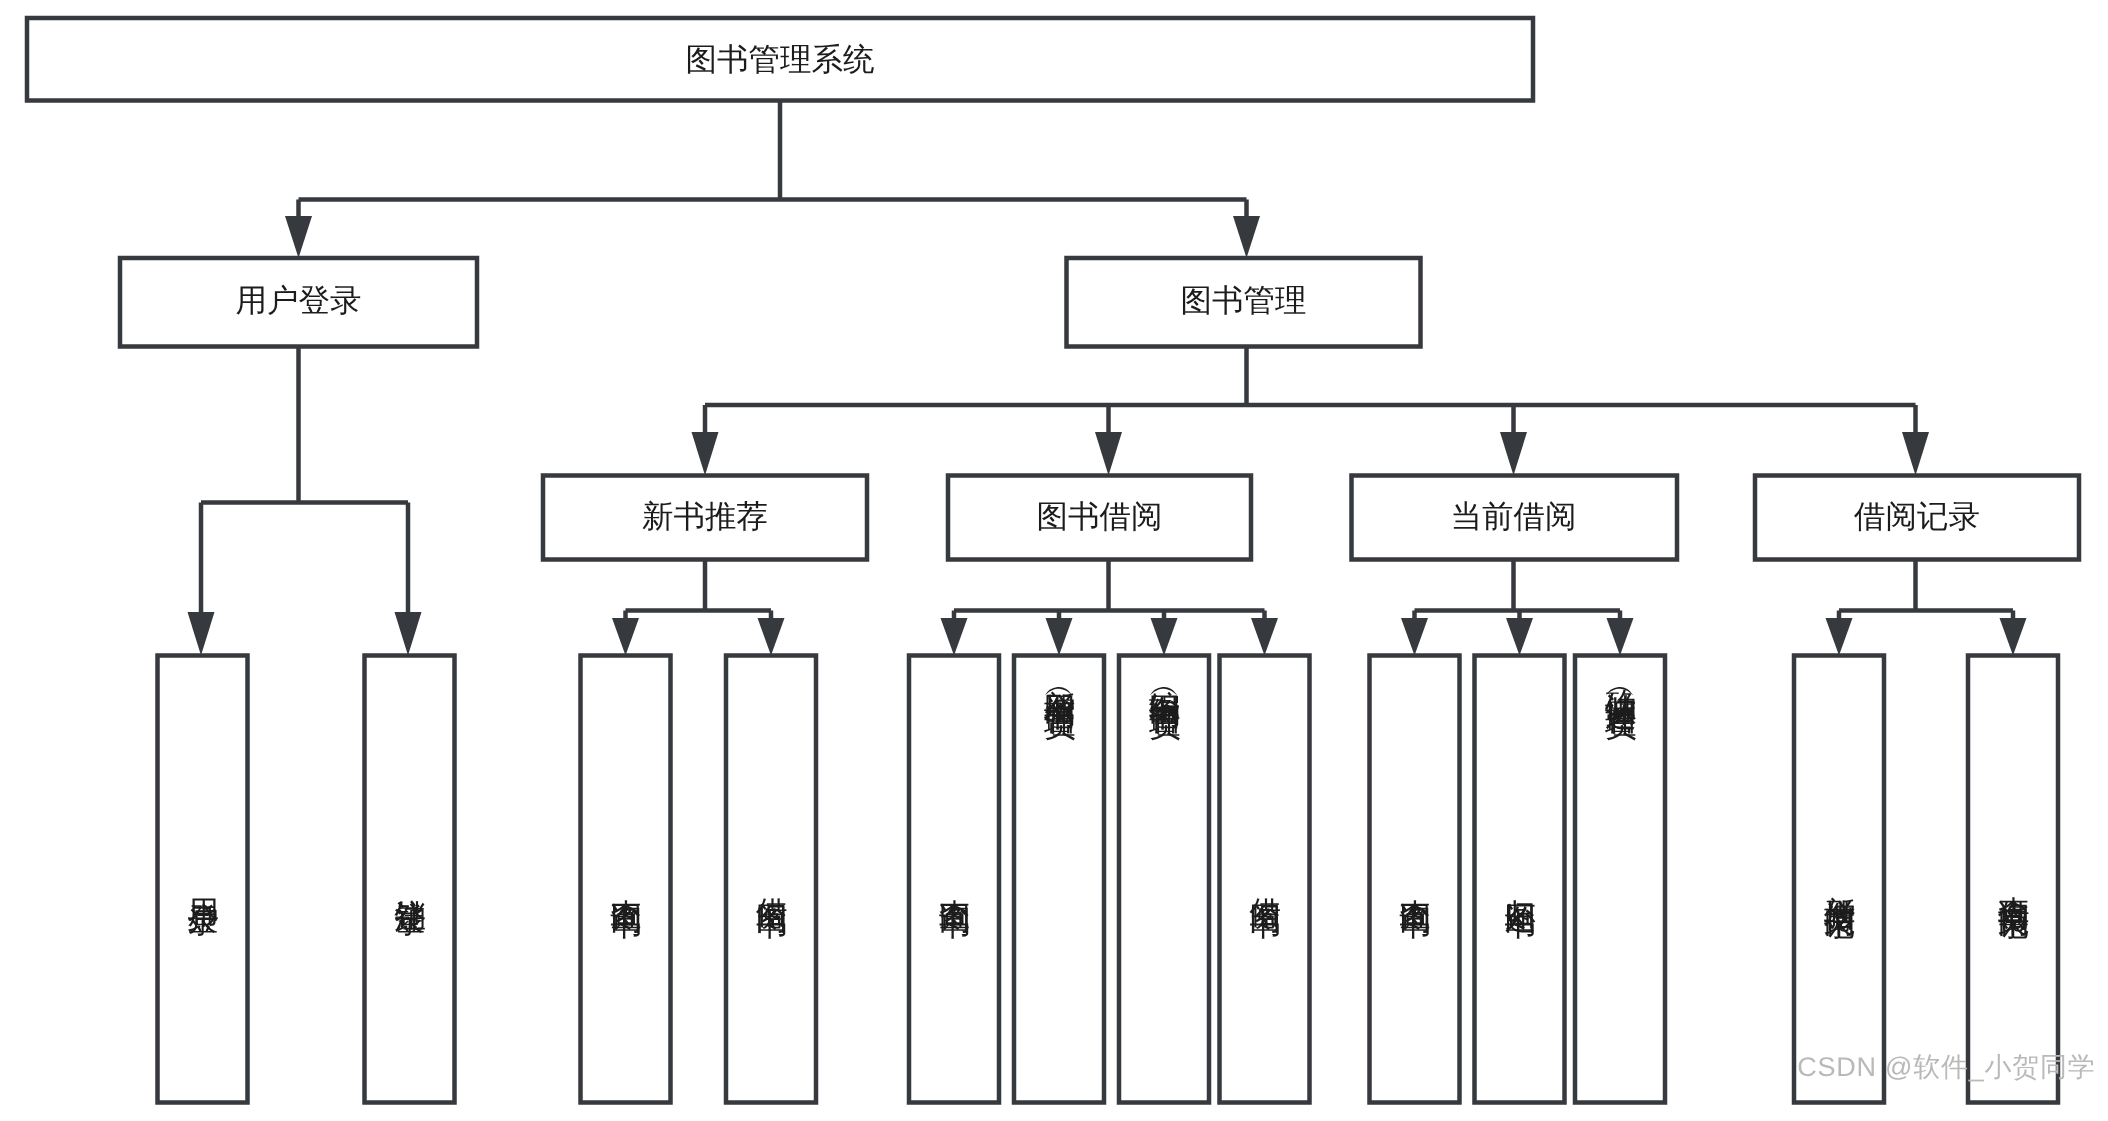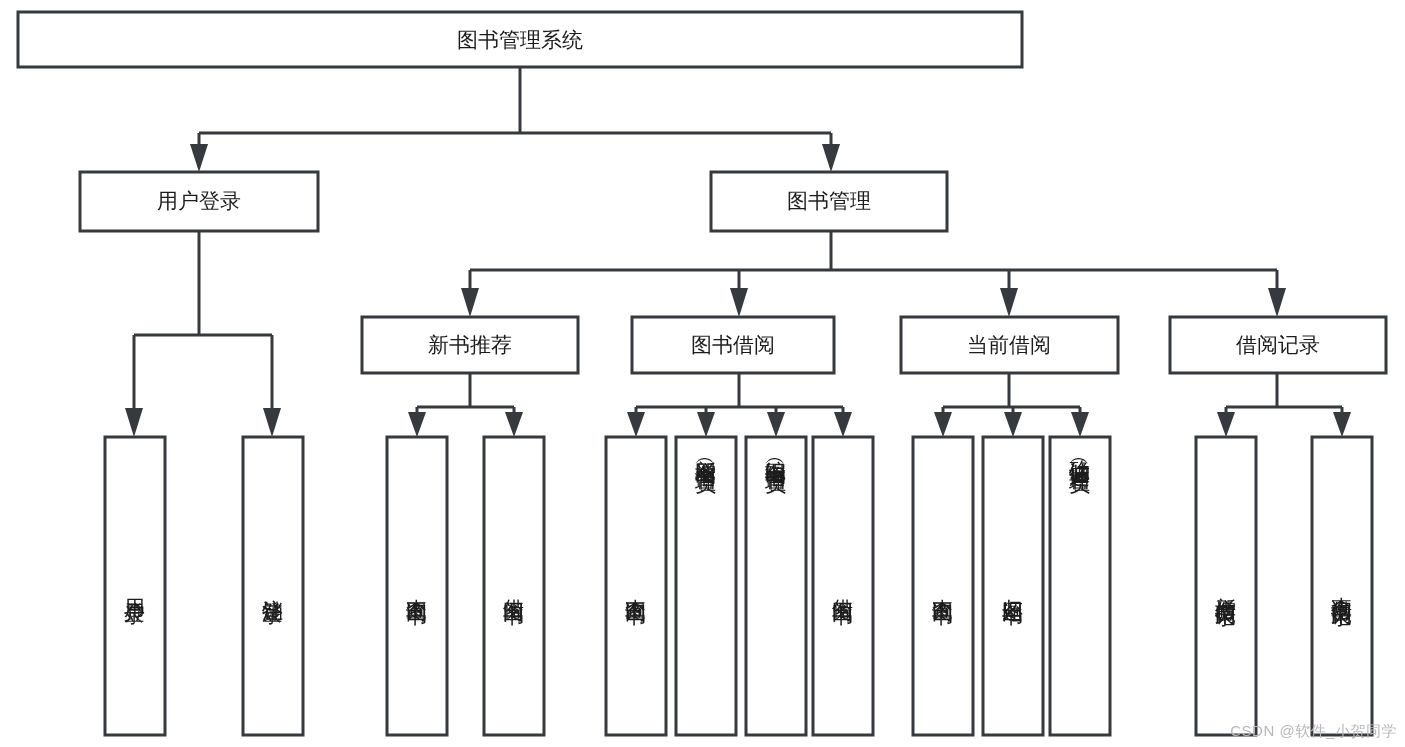--- a/index.html
+++ b/index.html
@@ -62,23 +62,23 @@
     font-family: "Liberation Sans", "DejaVu Sans", sans-serif;
     font-size: 21px;
     line-height: 1;
     letter-spacing: 2px;
     color: #1c1c1c;
     white-space: nowrap;
   }
   .watermark {
     position: absolute;
     right: 8px;
-    bottom: 6px;
-    font-family: "Liberation Sans", "DejaVu Sans", sans-serif;
-    font-size: 15px;
+    bottom: 24px;
+    font-family: "Liberation Sans", "DejaVu Sans", sans-serif;
+    font-size: 18px;
     color: #b9b9b9;
     white-space: nowrap;
     letter-spacing: 0.5px;
   }
 </style>
 </head>
 <body>
 
 <div id="diagram-root">
 

